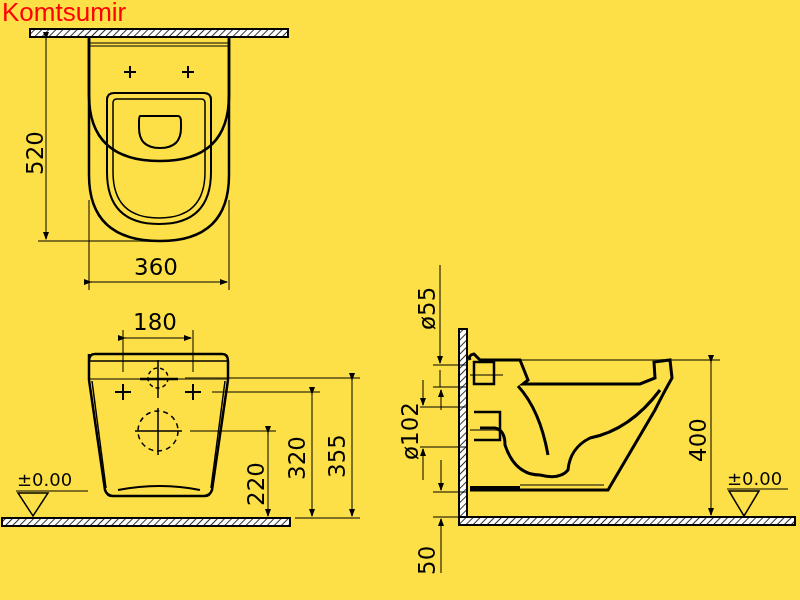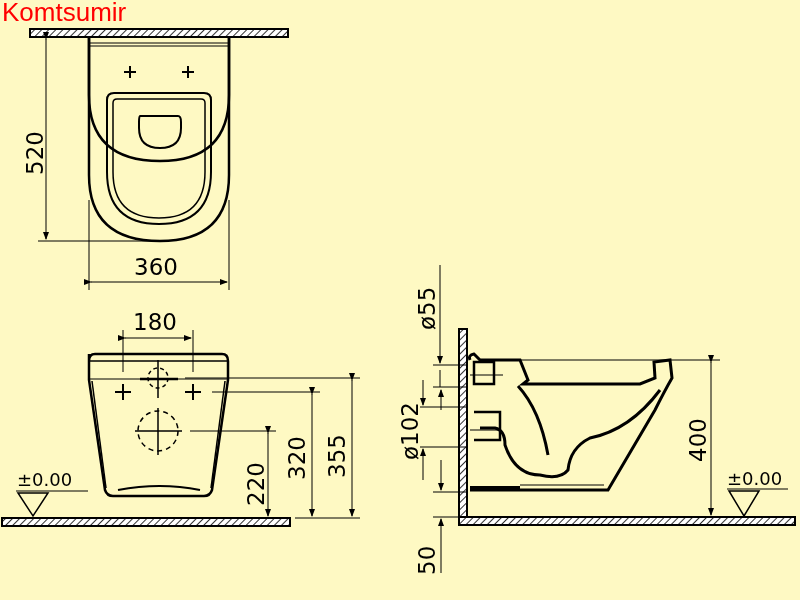--- a/index.html
+++ b/index.html
@@ -1,16 +1,16 @@
 <!DOCTYPE html>
 <html><head>
 <meta charset="utf-8">
 <style>
   html,body{margin:0;padding:0;background:#fff;}
-  #stage{position:relative;width:800px;height:600px;overflow:hidden;background:#fef9c3;font-family:"DejaVu Sans",sans-serif;}
+  #stage{position:relative;width:800px;height:600px;overflow:hidden;background:#fde047;font-family:"DejaVu Sans",sans-serif;}
   #stage svg{position:absolute;left:0;top:0;}
   .watermark{position:absolute;left:2px;top:-3px;font-family:"Liberation Sans",sans-serif;font-size:26px;color:#ff0000;line-height:30px;}
   .dim{font-family:"DejaVu Sans",sans-serif;font-size:23px;fill:#000;}
   .dimv{font-family:"DejaVu Sans",sans-serif;font-size:23px;fill:#000;}
   .lvl{font-family:"DejaVu Sans",sans-serif;font-size:18px;fill:#000;}
 </style>
 </head>
 <body>
 
 <div id="stage">

